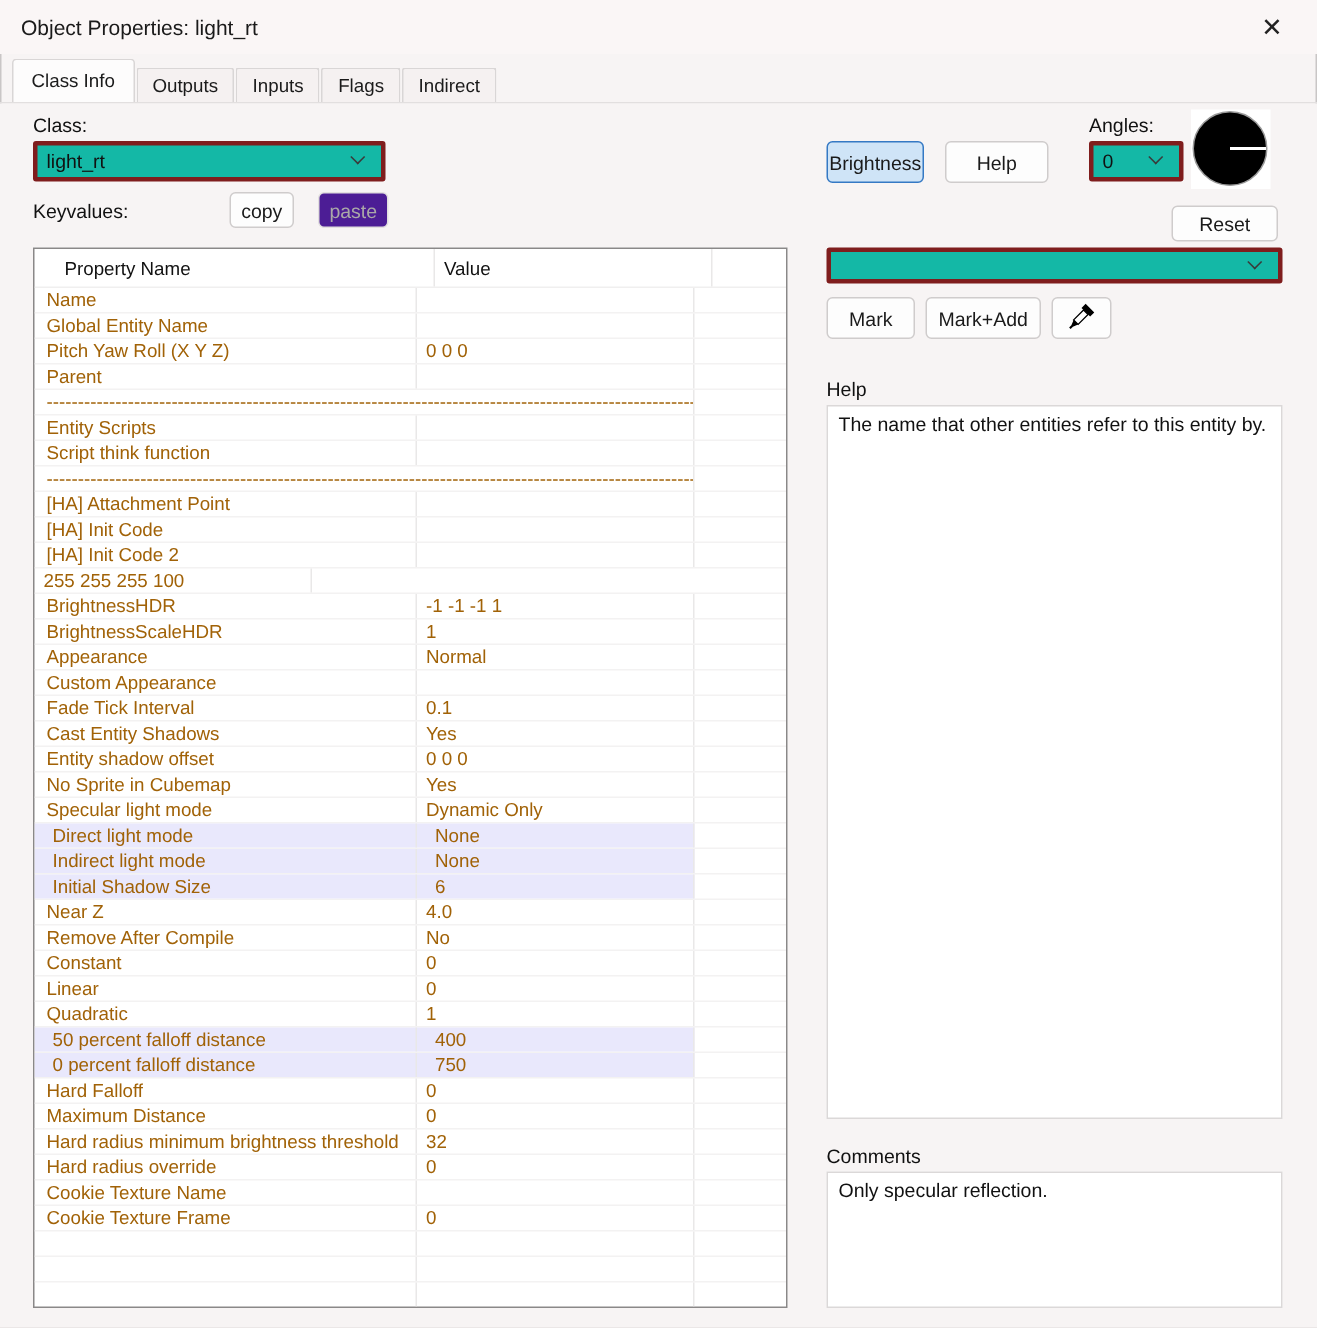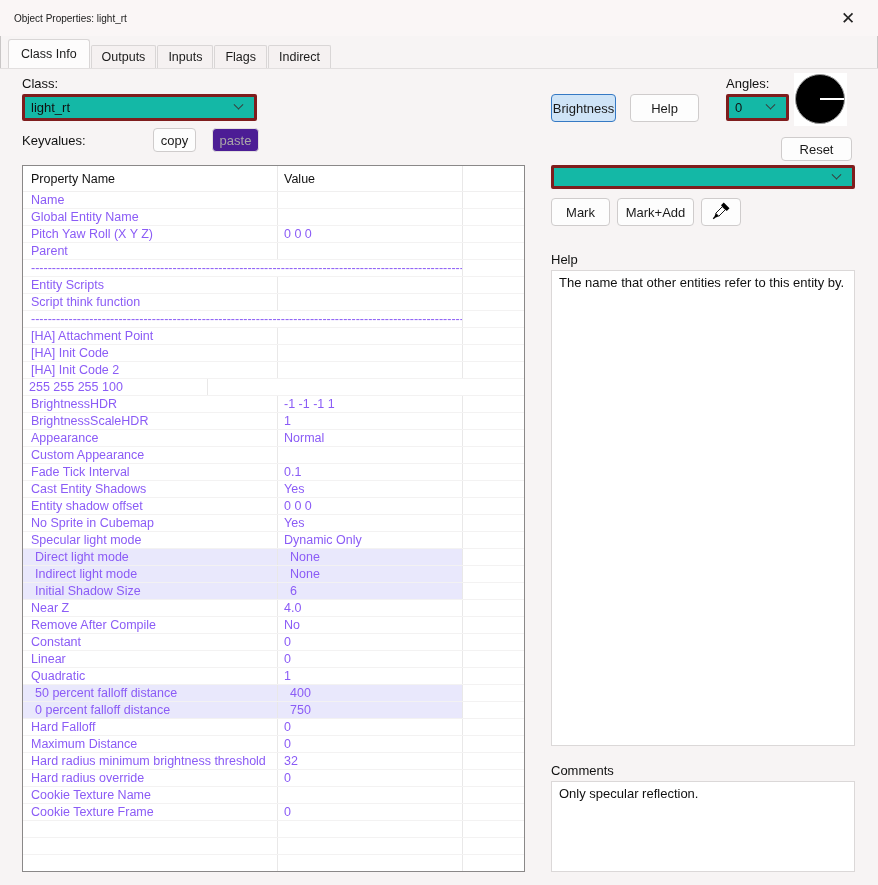--- a/index.html
+++ b/index.html
@@ -2,21 +2,21 @@
 <html><head>
 <meta charset="utf-8">
 <style>
   * { margin:0; padding:0; box-sizing:border-box; }
   html,body { width:878px; height:885px; }
   body { font-family:"Liberation Sans", sans-serif; background:#eceaea; overflow:hidden; }
   .window { position:absolute; inset:0; background:#f7f4f4; box-shadow:inset 0 0 0 1px #c9c6c6; }
 
   
   .titlebar { position:absolute; top:0; left:0; right:0; height:36px; background:#faf6f6; display:flex; align-items:center; }
-  .title-text { margin-left:14px; font-size:10px; color:#1a1a1a; }
+  .title-text { margin-left:14px; font-size:14px; color:#1a1a1a; }
   .close-btn { position:absolute; right:8px; top:3px; width:44px; height:30px; display:flex; align-items:center; justify-content:center; font-size:17px; font-weight:300; color:#222; cursor:pointer; }
 
   
   .tabstrip { position:absolute; top:40px; left:8px; right:8px; height:28px; display:flex; align-items:flex-end; }
   .tabline { position:absolute; top:68px; left:0; right:0; height:1px; background:#e2dfdf; }
   .tab { position:relative; height:23px; padding:0 10px; display:flex; align-items:center; font-size:12.5px; color:#1a1a1a; background:#f5f1f1; border:1px solid #d9d6d6; border-bottom:none; border-radius:2px 2px 0 0; margin-right:1px; cursor:pointer; }
   .tab.active { height:29px; background:#fdfcfc; z-index:3; padding:0 12px; border-radius:3px 3px 0 0;justify-content:flex-end; }
 
   .page { position:absolute; top:69px; left:0; right:0; bottom:0; background:#f7f4f4; }
 
@@ -34,24 +34,24 @@
 
   
   .angle-box { position:absolute; left:794px; top:73px; width:53px; height:53px; background:#fff; cursor:pointer; }
   .angle-circle { position:absolute; left:1px; top:1px; width:50px; height:50px; background:#000; border-radius:50%; border:1px solid #9a9a9a; }
   .angle-line { position:absolute; left:26px; top:25px; width:24px; height:2px; background:#fff; }
 
   
   .ptable { position:absolute; left:22px; top:165px; width:503px; height:707px; background:#fff; border:1px solid #8a8888; overflow:hidden; font-size:12.5px; }
   .thead { display:flex; height:26px; border-bottom:1px solid #f0efef; }
   .thead .hc { display:flex; align-items:center; color:#111; border-right:1px solid #e9e8e8; }
-  .hc.c1 { width:255px; padding-left:8px; }
+  .hc.c1 { width:255px; padding-left:8px;margin-left:12px; }
   .hc.c2 { width:185px; padding-left:6px; }
   .hc.c3 { flex:1; border-right:none; }
-  .trow { display:flex; height:17px; line-height:16px; border-bottom:1px solid #f3f2f2; color:#8b5cf6; cursor:default; }
+  .trow { display:flex; height:17px; line-height:16px; border-bottom:1px solid #f3f2f2; color:#a16207; cursor:default; }
   .cell { display:block; white-space:nowrap; overflow:hidden; }
   .cell.name { width:255px; padding-left:8px; border-right:1px solid #e9e8e8; }
   .cell.value { width:185px; padding-left:6px; border-right:1px solid #e9e8e8; }
   .cell.extra { flex:1; }
   .cell.dashes { width:440px; padding-left:8px; border-right:1px solid #e9e8e8; letter-spacing:0; }
   .hl-name .cell.name { background:#e9e8fc; }
   .hl-row .cell.name, .hl-row .cell.value { background:#e9e8fc;padding-left:12px; }
 
   
   .panel-box { position:absolute; background:#fff; border:1px solid #dbd8d8; font-size:13px; color:#111; padding:4px 7px; }

